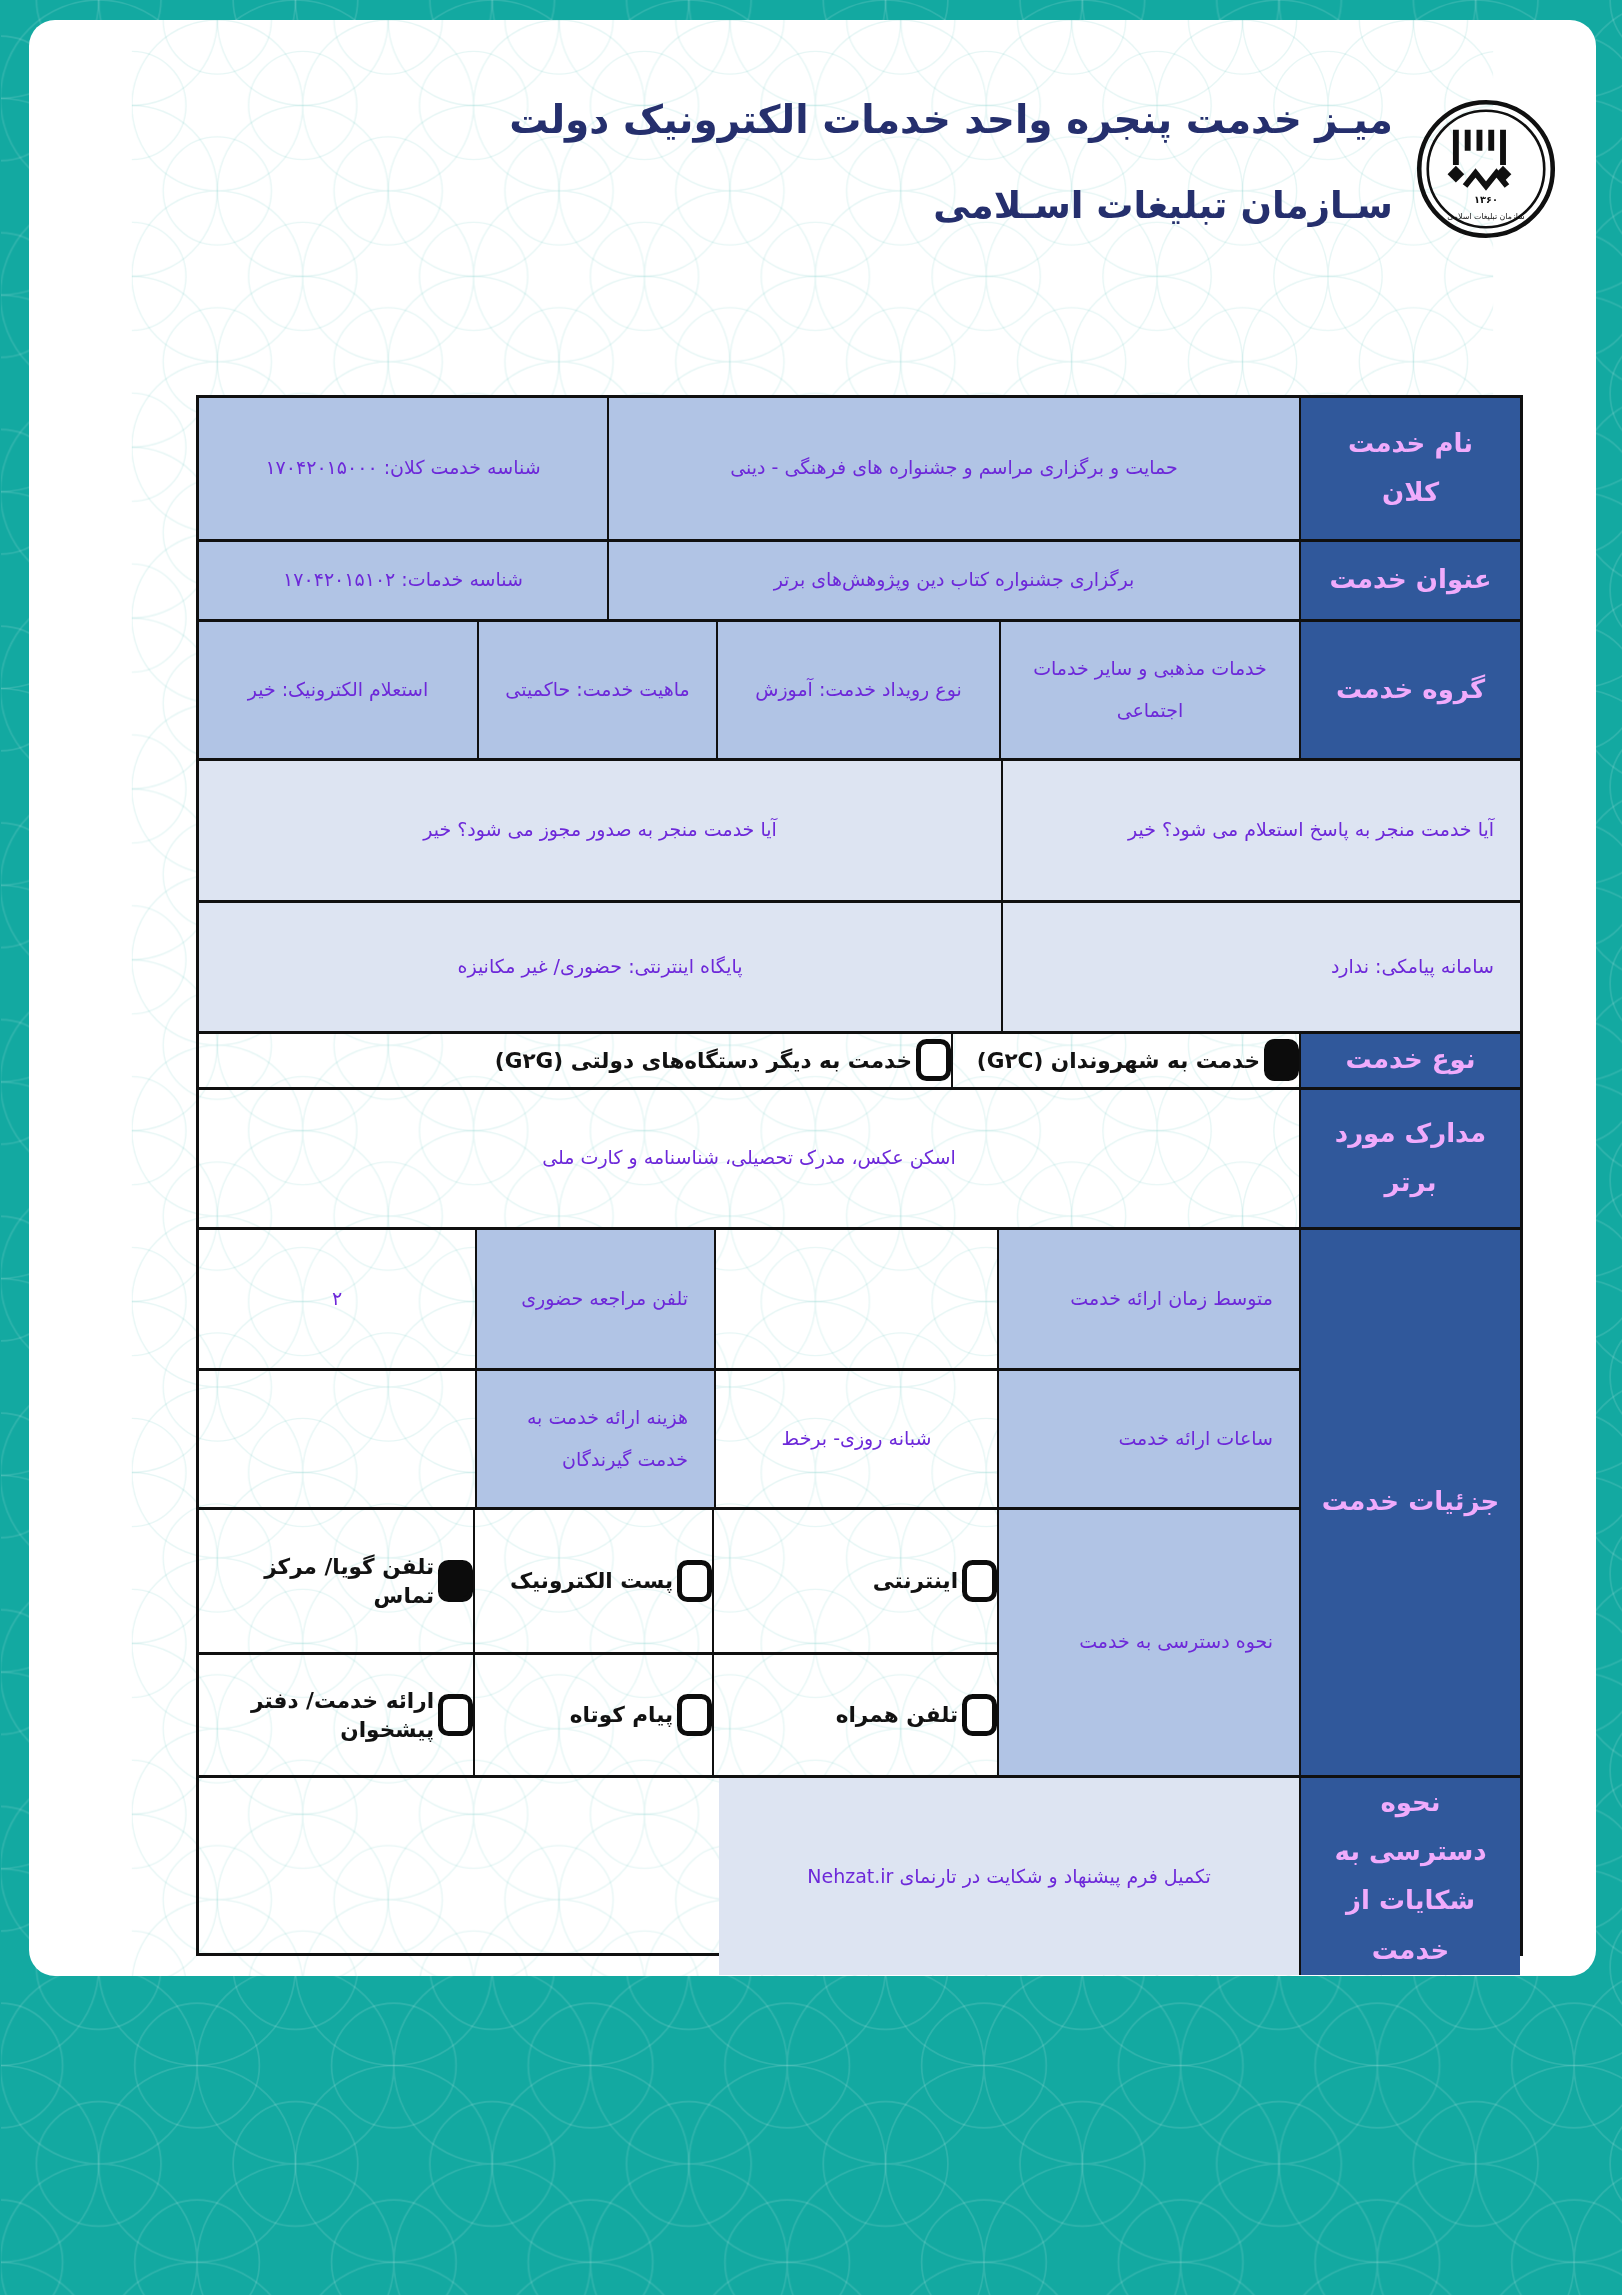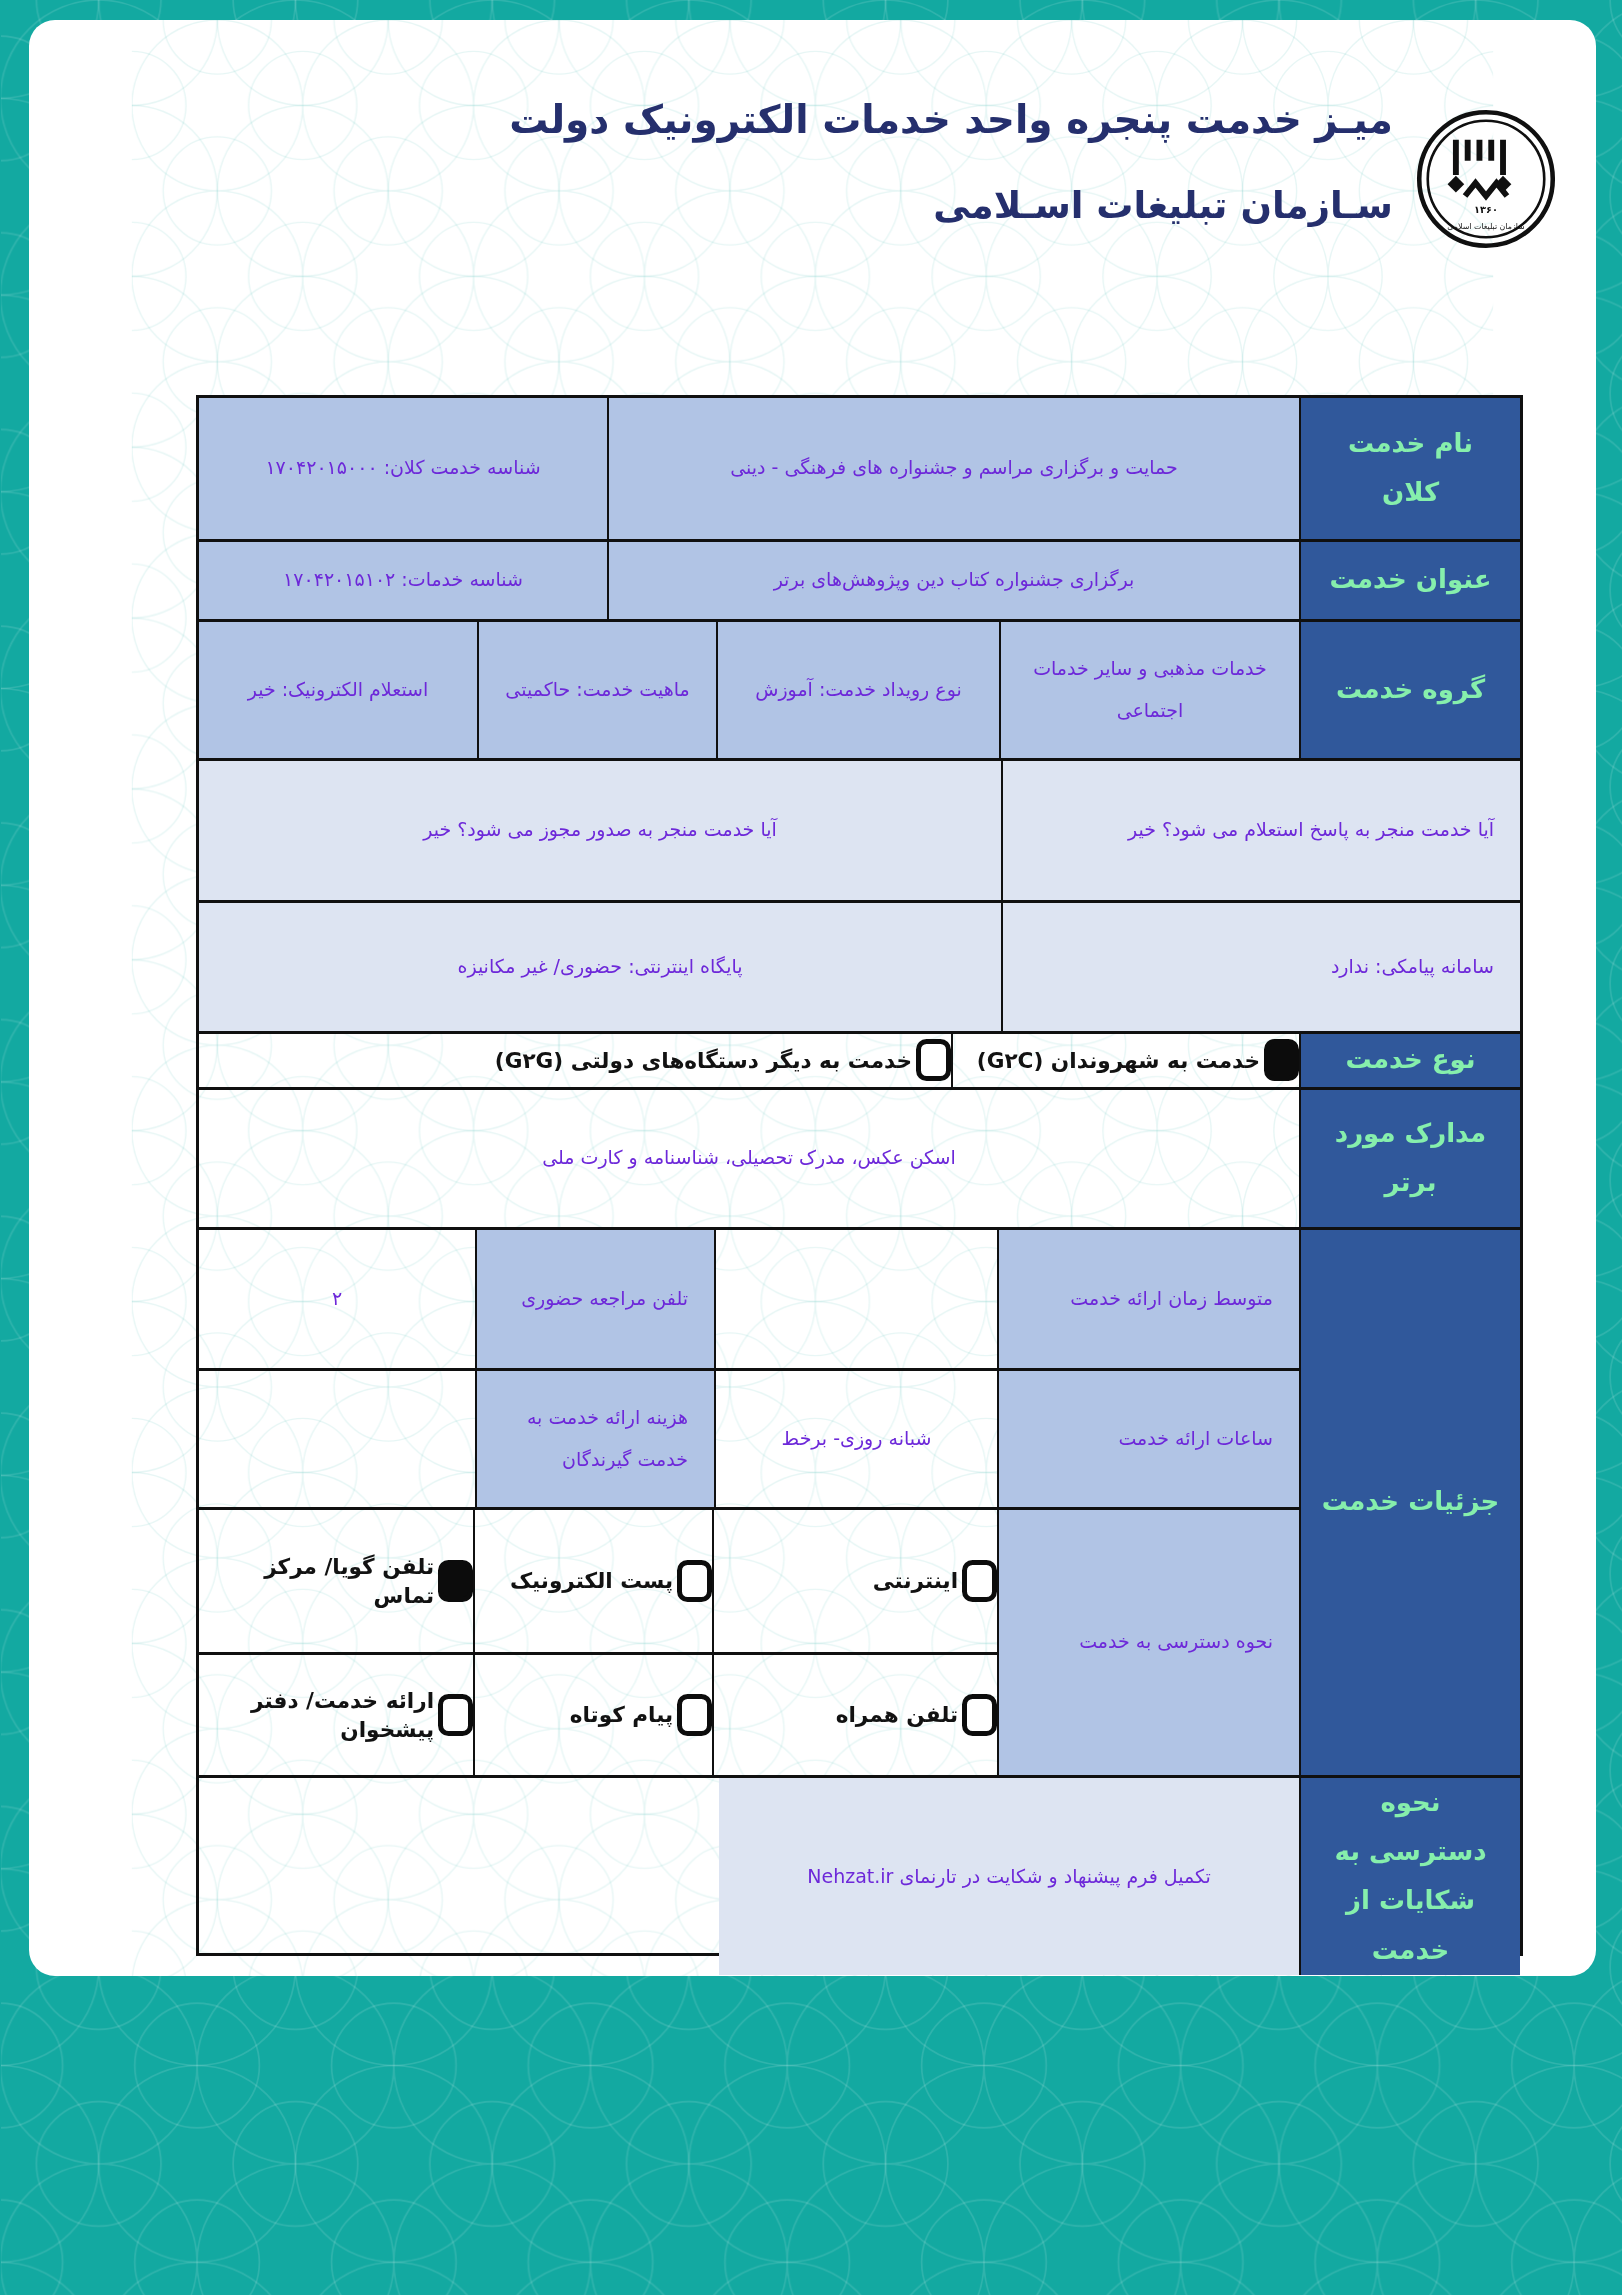--- a/index.html
+++ b/index.html
@@ -20,34 +20,34 @@
     position:absolute; left:29px; top:19.7px; width:1567px; height:1956px;
     background:var(--card-bg); border-radius:26px; overflow:hidden;
   }
   .cardpat{position:absolute; inset:0; width:100%; height:100%;}
   .content{position:absolute; inset:0; z-index:2;}
 
   
   .titles{position:absolute; top:77px; right:203px; text-align:right; color:var(--title-navy);}
   .title-1{font-size:39px; font-weight:bold; letter-spacing:-0.7px;}
   .title-2{font-size:37px; font-weight:bold; margin-top:42px;}
-  .logo{position:absolute; top:67px; right:38px; width:144px; height:197px;}
+  .logo{position:absolute; top:57px; right:38px; width:144px; height:197px;}
 
   
   .tbl{
     position:absolute; top:375px; right:73px; width:1327px; height:1561px;
     border:3.3px solid var(--line); display:flex; flex-direction:column;
   }
   .vstack{display:flex; flex-direction:column;}
   .vstack > *:not(:first-child){border-top:3.3px solid var(--line);}
   .row{display:flex; width:100%;}
   .row > *:not(:first-child){border-right:2px solid var(--line);}
 
   .hd{
-    background:var(--header-blue); color:#86efac; font-weight:bold; font-size:26px;
+    background:var(--header-blue); color:#f0abfc; font-weight:bold; font-size:26px;
     display:flex; align-items:center; justify-content:center; text-align:center;
     padding:0 18.4px; line-height:1.9;
   }
   .c{
     display:flex; align-items:center; justify-content:center; text-align:center;
     font-weight:normal; font-size:19px; color:#6d28d9; padding:0 15.7px; line-height:2.2;
   }
   .mb{background:var(--medium-blue);}
   .lv{background:var(--lavender);}
   .ra{justify-content:flex-start; text-align:right; padding-right:26px;padding-left:24px;}

